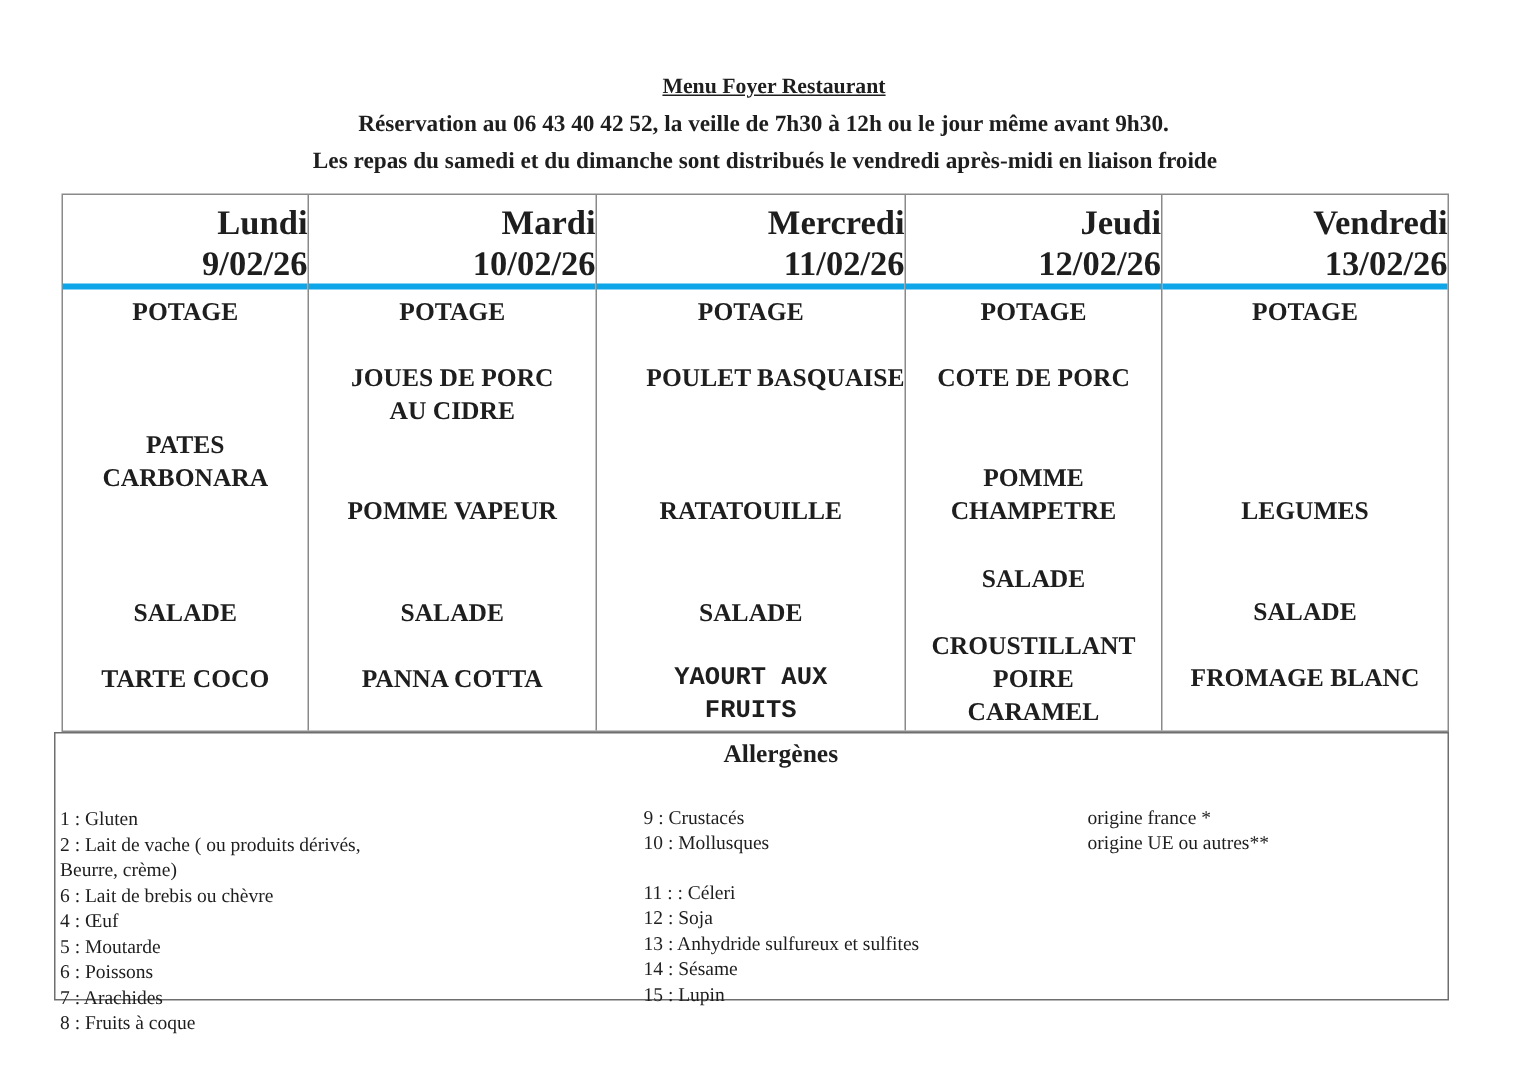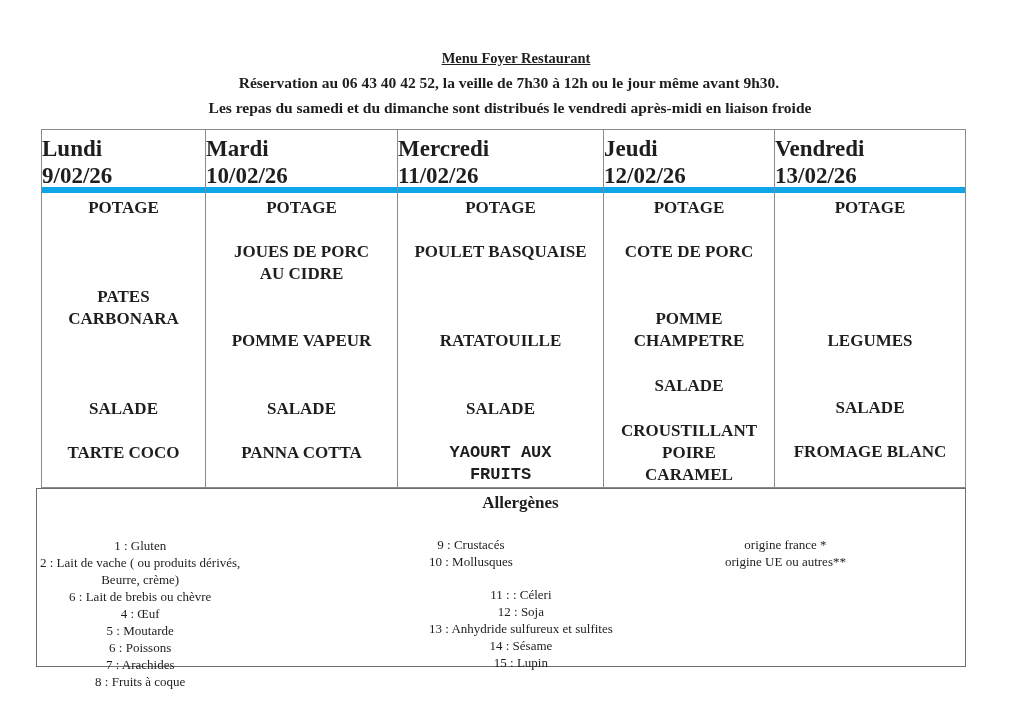--- a/index.html
+++ b/index.html
@@ -58,22 +58,22 @@
     }
     .col + .col {
       border-left: 1px solid #8a8a8a;
     }
     .day-head {
       position: absolute;
       left: 0;
       right: 0;
       top: 0;
       height: 63px;
-      border-bottom: 6px solid #0ea5e9;
-      text-align: left;
+      border-bottom: 4px solid #0ea5e9;
+      text-align: right;
       font-weight: bold;
       font-size: 23px;
       line-height: 27px;
       padding-top: 5px;
       box-sizing: border-box;
     }
     .day-name, .day-date { display: block; }
     .dish {
       position: absolute;
       left: 0;
@@ -106,21 +106,20 @@
       padding-left: 39px;
       box-sizing: border-box;
     }
     .allergen-list {
       position: absolute;
       margin: 0;
       padding: 0;
       list-style: none;
       font-size: 13px;
       line-height: 17px;
-      text-align: center;
     }
     #allergen-col-1 { left: 3px; top: 48px; }
     #allergen-col-2a { left: 392px; top: 47px; }
     #allergen-col-2b { left: 392px; top: 97px; }
     #origin-list { left: 688px; top: 47px; }
   </style>
 </head>
 <body>
 
 <div>
@@ -155,21 +154,21 @@
     <div class="dish" style="top:268px;">SALADE</div>
     <div class="dish" style="top:312px;">PANNA COTTA</div>
   </div>
 
   <div class="col" style="left:355px;width:206px;">
     <div class="day-head">
       <span class="day-name">Mercredi</span>
       <span class="day-date">11/02/26</span>
     </div>
     <div class="dish" style="top:67px;">POTAGE</div>
-    <div class="dish" style="top:111px;">POULET BASQUAISE</div>
+    <div class="dish" style="top:111px;text-align:right;">POULET BASQUAISE</div>
     <div class="dish" style="top:200px;">RATATOUILLE</div>
     <div class="dish" style="top:268px;">SALADE</div>
     <div class="dish" style="top:312px;font-family:Liberation Mono, monospace;">YAOURT AUX
 FRUITS</div>
   </div>
 
   <div class="col" style="left:561px;width:171px;">
     <div class="day-head">
       <span class="day-name">Jeudi</span>
       <span class="day-date">12/02/26</span>

